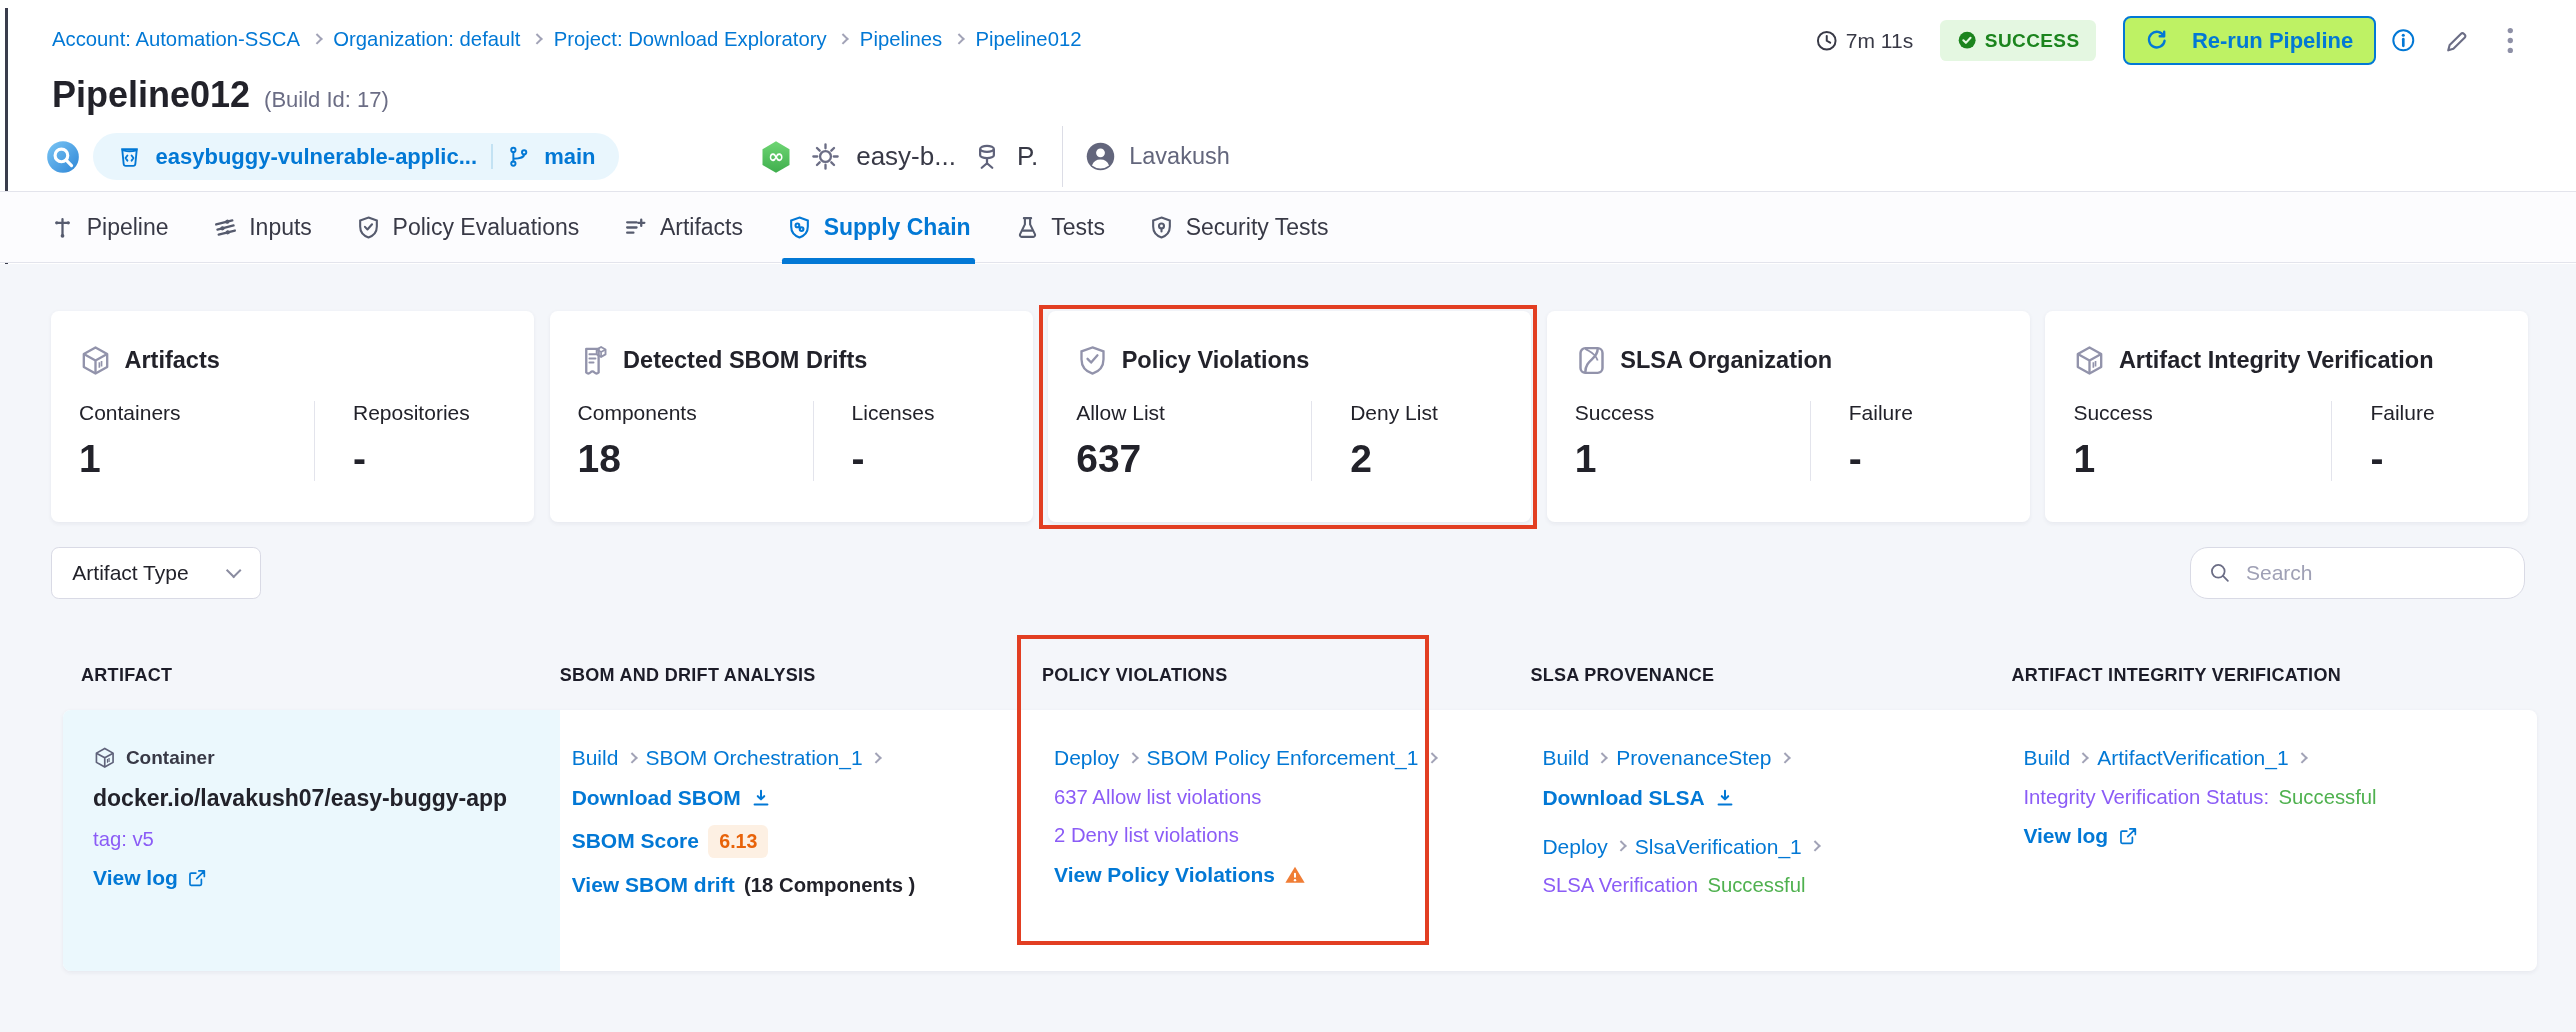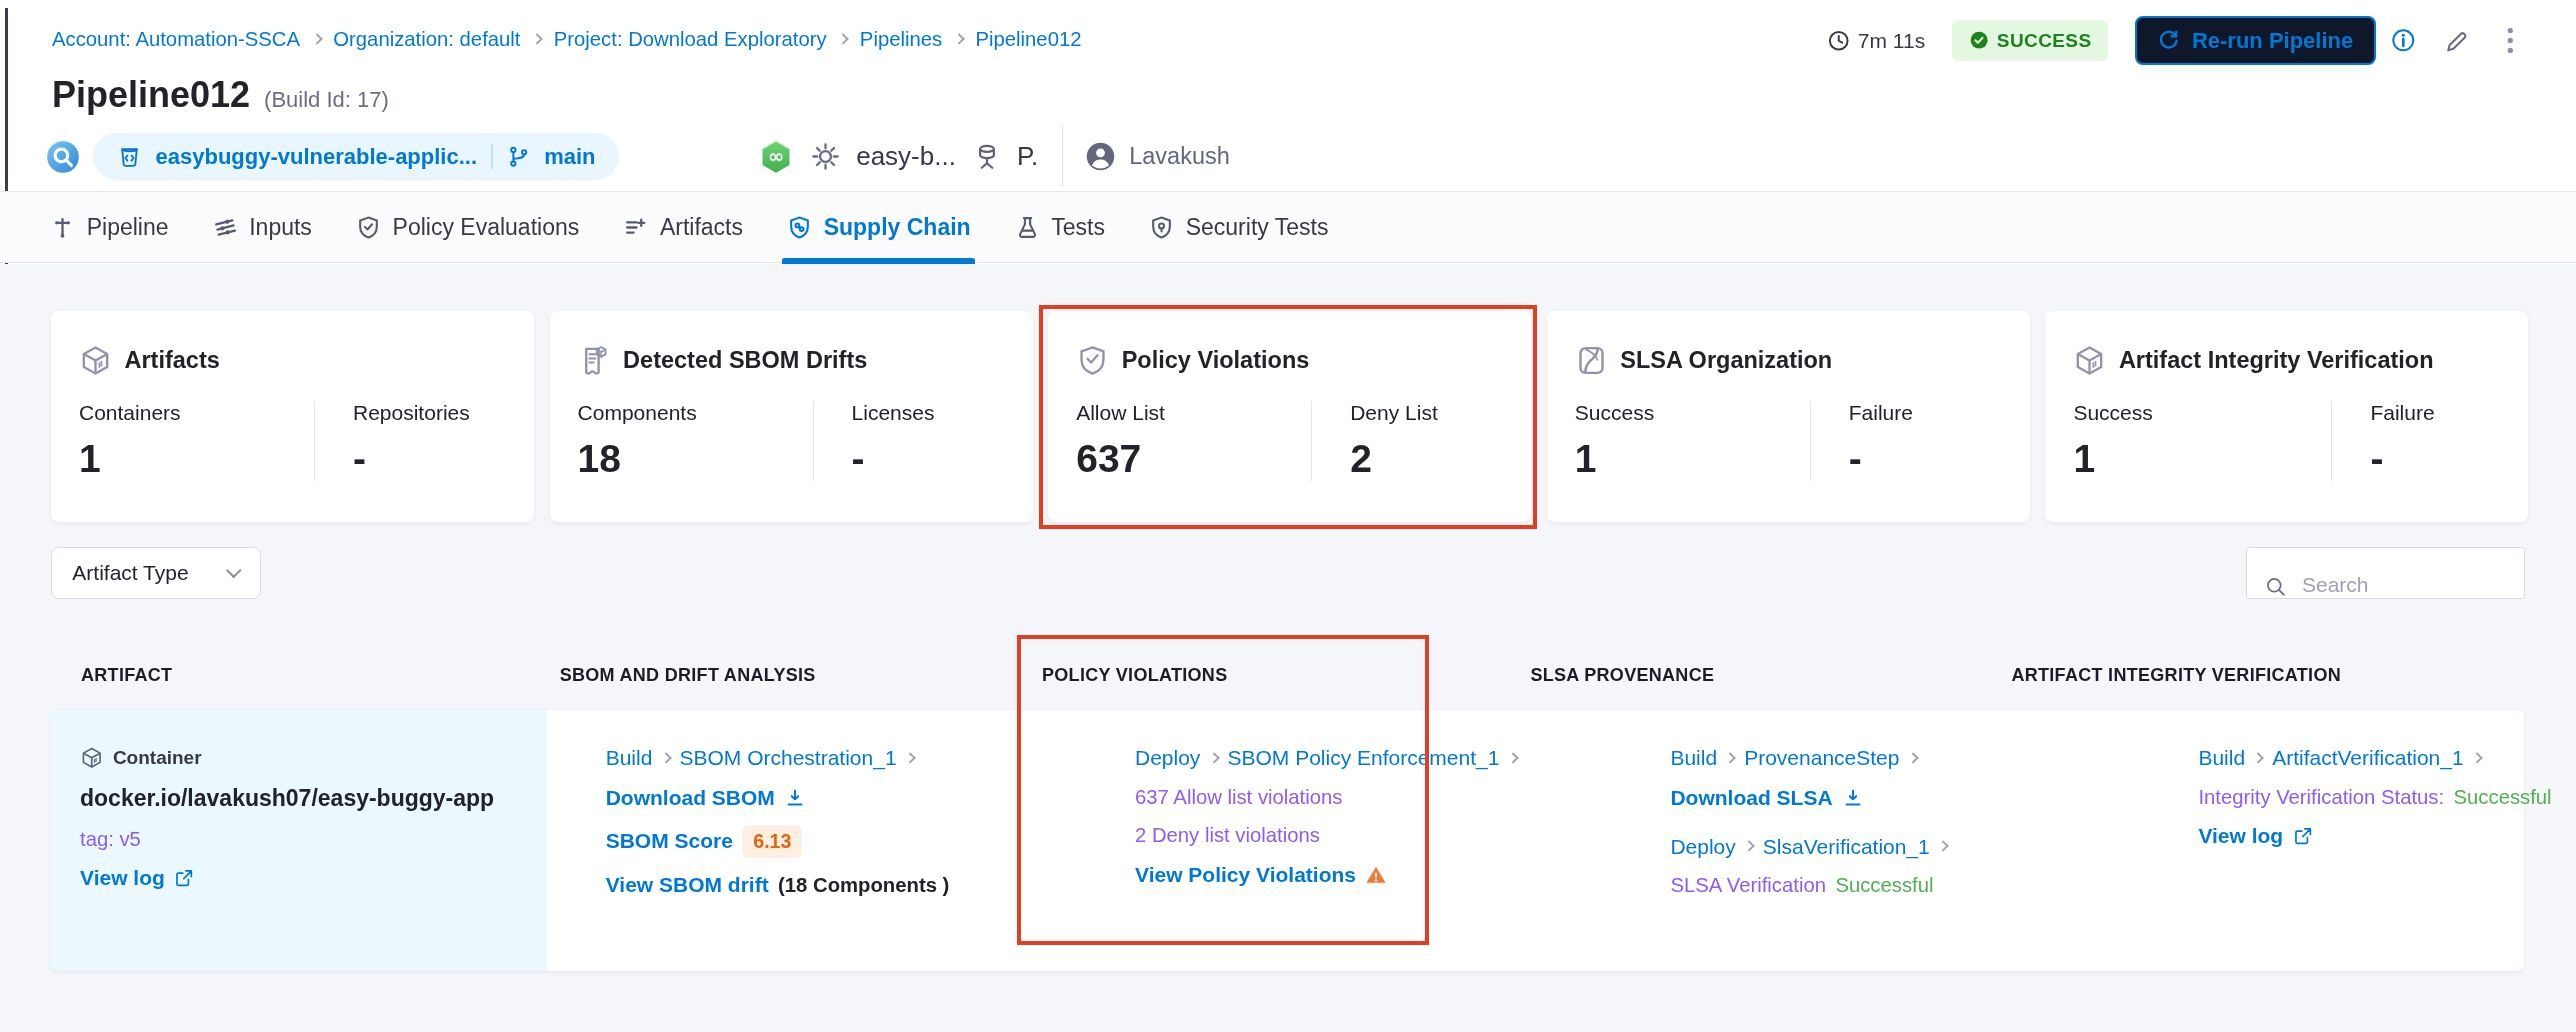--- a/index.html
+++ b/index.html
@@ -16,21 +16,21 @@
   
   .breadcrumb{position:absolute;left:52px;top:28px;display:flex;align-items:center;gap:12.5px;font-size:20.3px;color:#0278d5;}
   .crumb{cursor:pointer;white-space:nowrap;}
   .chev{display:inline-block;width:7.8px;height:7.8px;border-right:2.3px solid #a2a3b7;border-top:2.3px solid #a2a3b7;transform:rotate(45deg);flex:0 0 auto;}
   .chev.small{width:6.3px;height:6.3px;border-width:2px;}
 
   
   .top-actions{position:absolute;right:52px;top:15.6px;height:50px;display:flex;align-items:center;gap:26.6px;}
   .duration{display:flex;align-items:center;gap:7.8px;font-size:21px;color:#383946;}
   .status-badge{display:flex;align-items:center;gap:7.8px;background:#e4f7e1;color:#1b841d;font-weight:bold;font-size:19px;letter-spacing:0.4px;padding:9.4px 17px;border-radius:6.3px;}
-  .rerun-btn{display:flex;align-items:center;gap:11px;border:2px solid #0278d5;color:#0278d5;background:#0f172a;font-size:22px;font-weight:600;padding:9.4px 20.3px;border-radius:7.8px;cursor:pointer;font-family:inherit;}
+  .rerun-btn{display:flex;align-items:center;gap:23px;border:2px solid #0278d5;color:#0278d5;background:#bef264;font-size:22px;font-weight:600;padding:9.4px 20.3px;border-radius:7.8px;cursor:pointer;font-family:inherit;}
   .icon-btn{background:none;border:none;padding:0;cursor:pointer;}
 
   
   .title-row{position:absolute;left:52px;top:74px;display:flex;align-items:baseline;gap:14px;}
   .page-title{font-size:36px;font-weight:bold;color:#22222a;}
   .build-id{font-size:22px;color:#6b6d85;}
 
   
   .meta-row{position:absolute;left:44px;top:130px;height:53px;display:flex;align-items:center;}
   .repo-pill{margin-left:11px;display:flex;align-items:center;gap:14px;background:#e9f6fd;border-radius:26.6px;padding:10.2px 23.5px;cursor:pointer;}
@@ -62,34 +62,34 @@
   .stat-value{margin-top:12.5px;font-size:39px;font-weight:bold;color:#22222a;}
 
   .hl-box{position:absolute;border:4.7px solid #e23e22;box-sizing:border-box;pointer-events:none;}
   .hl-card{left:1039px;top:305px;width:498px;height:224px;}
   .hl-col{left:1017px;top:635px;width:412px;height:310px;}
 
   
   .artifact-type{position:absolute;left:51px;top:547px;width:210px;height:52px;background:#fff;border:1.6px solid #d9dae5;border-radius:7.8px;display:flex;align-items:center;justify-content:space-between;padding:0 20.3px;box-sizing:border-box;cursor:pointer;}
   .artifact-type .lab{font-size:21px;color:#22222a;}
   .chev-down{width:9.4px;height:9.4px;border-right:2.3px solid #8a8ca0;border-bottom:2.3px solid #8a8ca0;transform:rotate(45deg);margin-top:-4.7px;}
-  .search-box{position:absolute;right:51px;top:547px;width:279px;height:52px;background:#fff;border:1.6px solid #d9dae5;border-radius:3px;display:flex;align-items:flex-end;gap:12.5px;padding:0 17px;box-sizing:border-box;}
+  .search-box{position:absolute;right:51px;top:547px;width:335px;height:52px;background:#fff;border:1.6px solid #d9dae5;border-radius:18px;display:flex;align-items:center;gap:12.5px;padding:0 17px;box-sizing:border-box;}
   .search-box input{flex:1;border:none;outline:none;background:transparent;font-size:21px;font-family:inherit;color:#22222a;}
   .search-box input::placeholder{color:#9fa0b5;}
 
   
   .thead{position:absolute;left:51px;top:665px;width:2474px;display:grid;grid-template-columns:497px 483px 490px 481px 1fr;}
   .th{font-size:18px;font-weight:bold;color:#1c1c28;letter-spacing:0.3px;}
   .th:nth-child(1){padding-left:30px;}
   .th:nth-child(2){padding-left:11.7px;}
   .th:nth-child(3){padding-left:11px;}
   .th:nth-child(4){padding-left:9.4px;}
   .th:nth-child(5){padding-left:9.4px;}
 
-  .trow{position:absolute;left:50px;top:710px;width:2474px;height:261px;background:#fff;border-radius:7.8px;box-shadow:0 1.6px 4.7px rgba(40,41,61,.06);display:grid;grid-template-columns:497px 483px 490px 481px 1fr;gap:47px;}
+  .trow{position:absolute;left:63px;top:710px;width:2474px;height:261px;background:#fff;border-radius:7.8px;box-shadow:0 1.6px 4.7px rgba(40,41,61,.06);display:grid;grid-template-columns:497px 483px 490px 481px 1fr;}
   .cell{padding-top:36px;display:flex;flex-direction:column;align-items:flex-start;gap:15.6px;box-sizing:border-box;}
   .cell.c1{background:#ebf8fd;border-radius:7.8px 0 0 7.8px;padding-left:30px;}
   .cell.c2{padding-left:11.7px;}
   .cell.c3{padding-left:11px;}
   .cell.c4{padding-left:9.4px;}
   .cell.c5{padding-left:9.4px;}
   .line{display:flex;align-items:center;gap:9.4px;white-space:nowrap;}
   .blink{color:#0278d5;font-size:21px;font-weight:600;cursor:pointer;}
   .crumbline .blink{font-weight:500;font-size:21px;}
   .plain{font-size:20.3px;color:#8b5cf6;}

